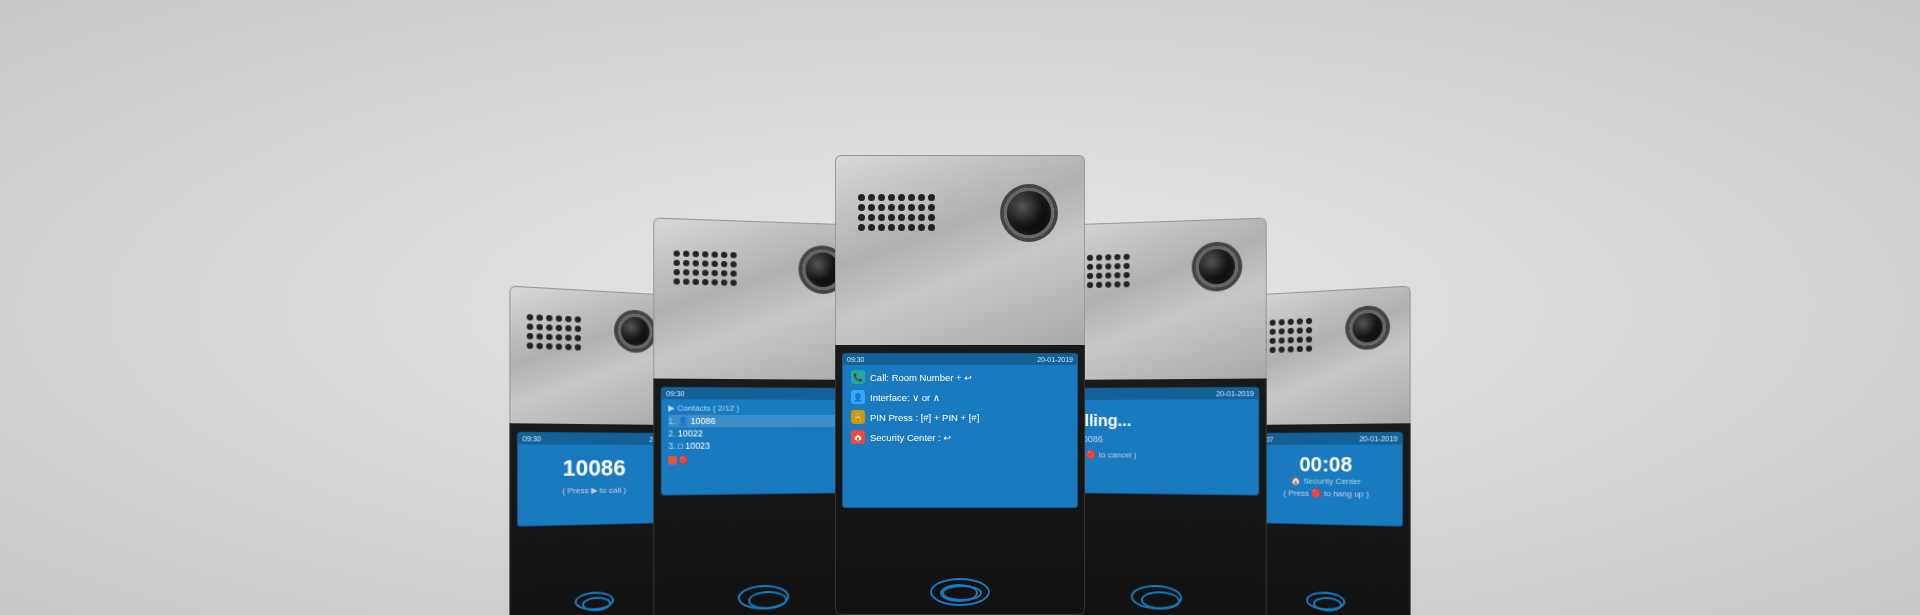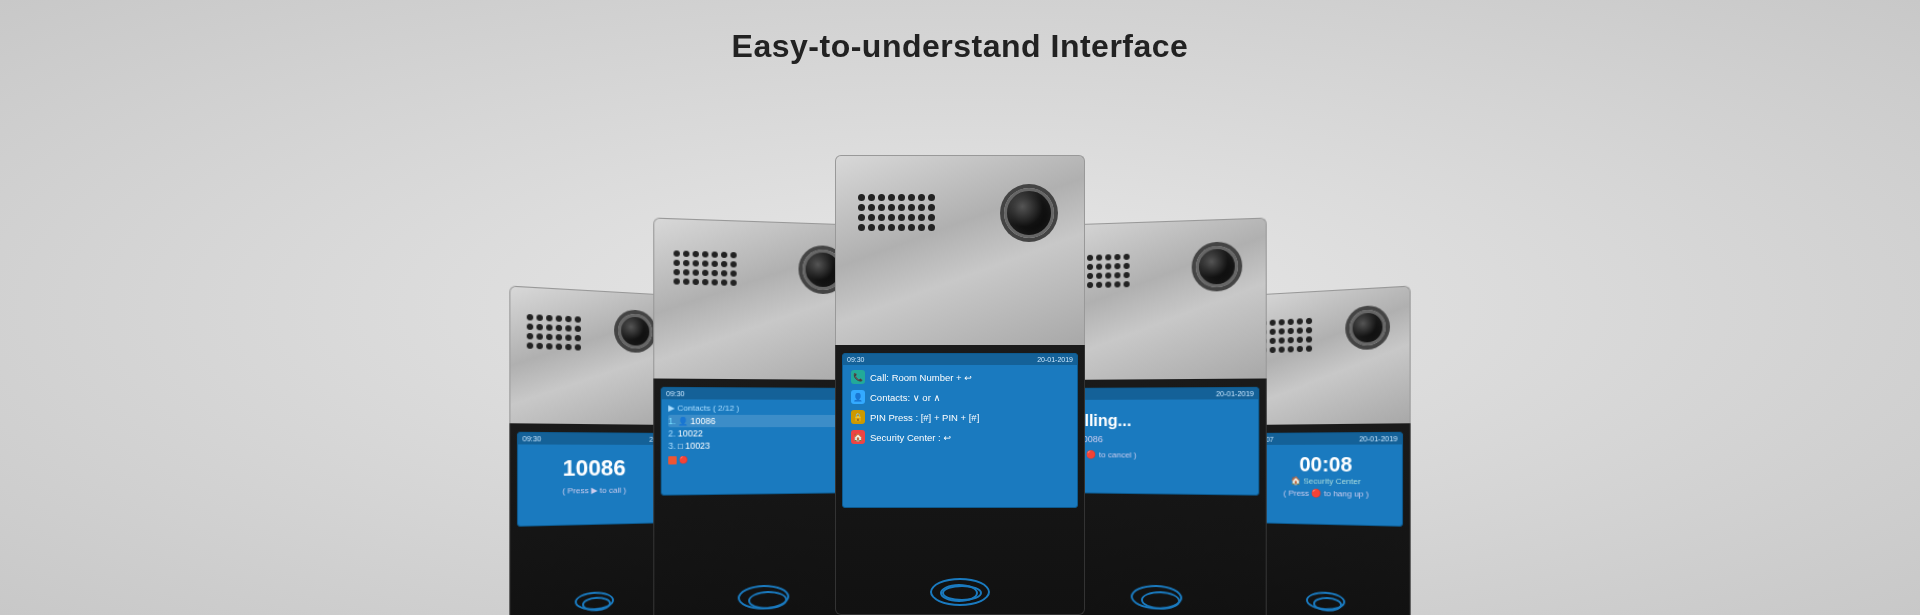--- a/index.html
+++ b/index.html
@@ -235,21 +235,20 @@
     .device-mid.left { margin-right: -20px; }
     .device-center { margin: 0 -15px; }
     .device-mid.right { margin-left: -20px; }
     .device-far.right { margin-left: -15px; }
 
   </style>
 </head>
 <body>
 
 <div class="header">
-  <h1>Easy-to-understand Interface</h1>
 </div>
 
 <div class="devices-row">
 
   <div class="device device-far left device-left2">
     <div class="metal-top">
       <div class="speaker-grille">
         <div class="dot"></div>
           <div class="dot"></div>
           <div class="dot"></div>
@@ -405,21 +404,21 @@
           <span>09:30</span>
           <span>20-01-2019</span>
         </div>
         <div class="screen-content" style="padding:2px 4px;">
           <div class="menu-item">
             <span class="menu-icon green-phone" style="color:#fff;">📞</span>
             <span>Call: Room Number + <span style="font-size:9px;">↩</span></span>
           </div>
           <div class="menu-item">
             <span class="menu-icon blue-contacts" style="color:#fff;">👤</span>
-            <span>Contacts: ∨ or ∧</span>
+            <span>Interface: ∨ or ∧</span>
           </div>
           <div class="menu-item">
             <span class="menu-icon yellow-pin" style="color:#fff;">🔒</span>
             <span>PIN Press : [#] + PIN + [#]</span>
           </div>
           <div class="menu-item">
             <span class="menu-icon red-security" style="color:#fff;">🏠</span>
             <span>Security Center : <span style="font-size:9px;">↩</span></span>
           </div>
         </div>

